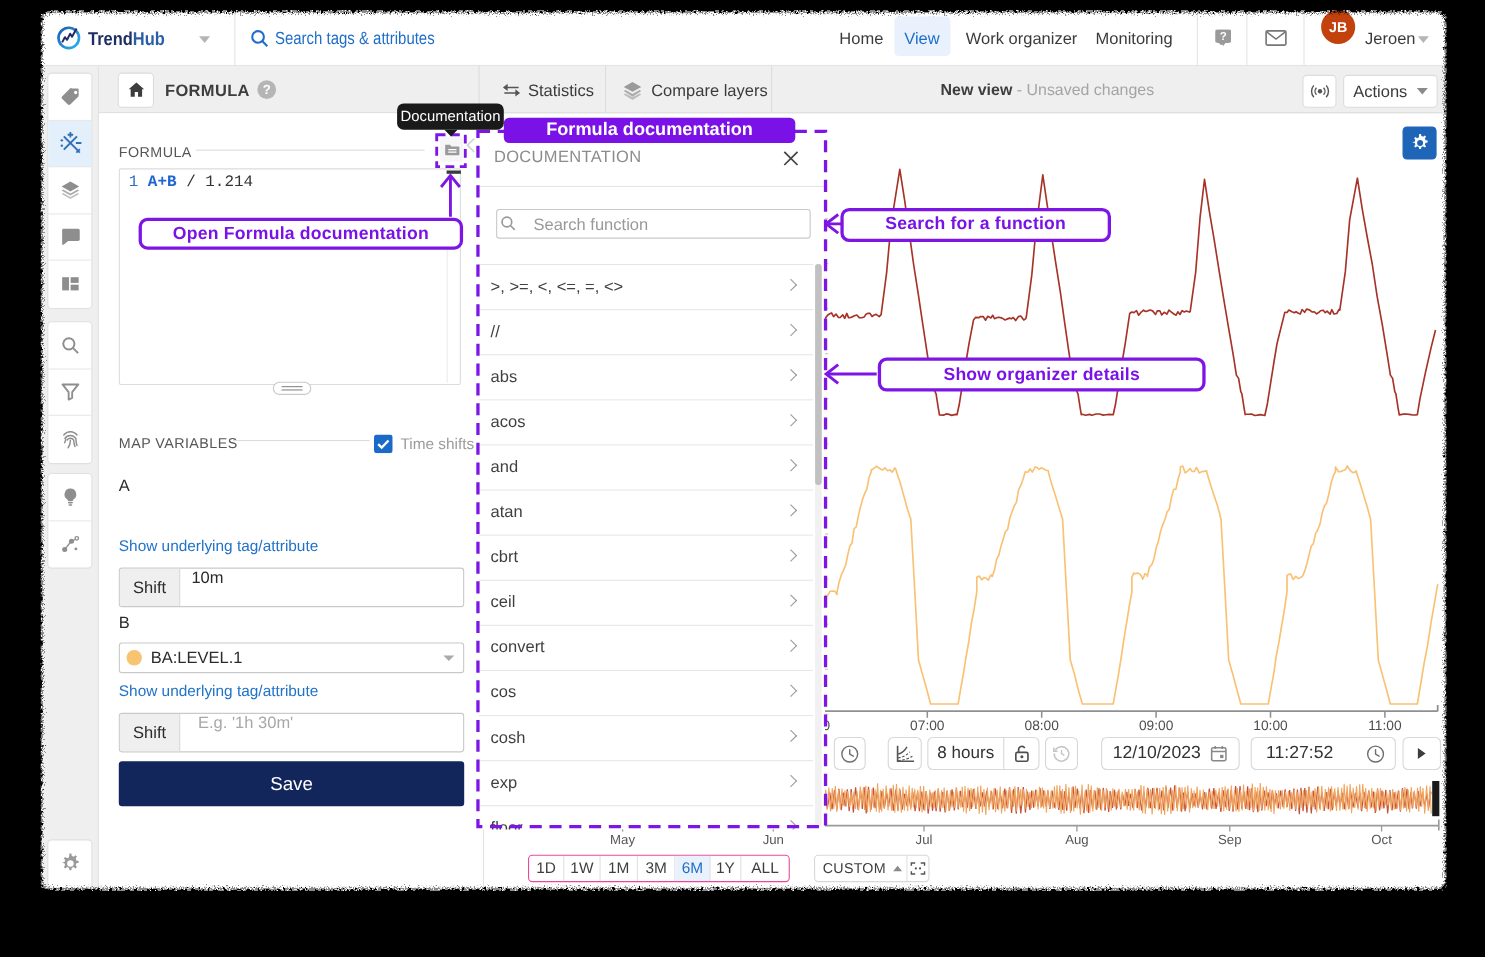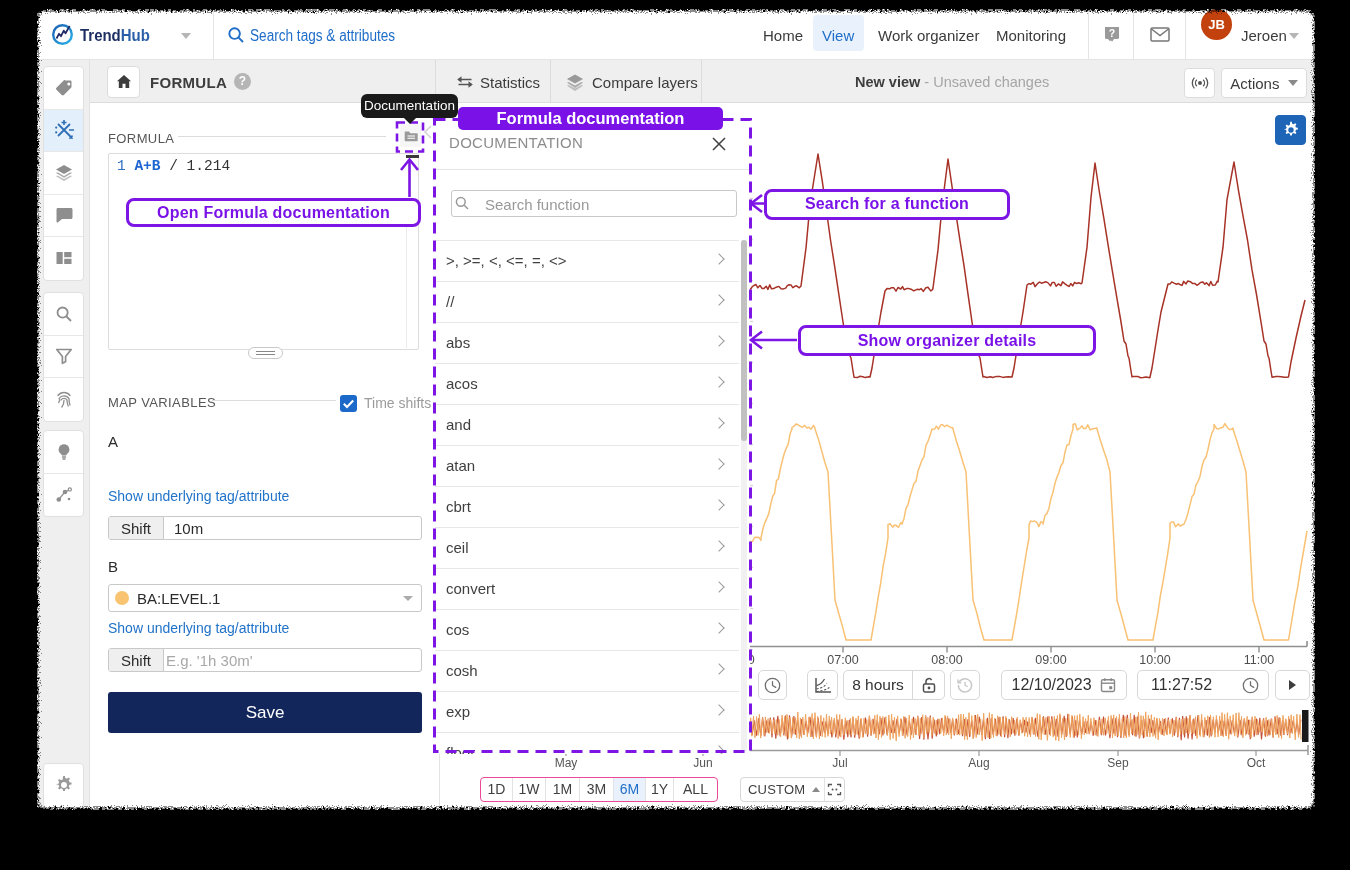--- a/index.html
+++ b/index.html
@@ -20,21 +20,21 @@
 .scell:last-child{border-bottom:none}
 .scell.active{background:#e4effc}
 
 #lpanel{position:absolute;left:53px;top:94px;width:350px;height:707px;background:#fff;border-right:1px solid #e3e3e3}
 .plabel{font-size:13px;color:#565656;letter-spacing:.4px}
 .hline{position:absolute;height:1px;background:#dcdcdc}
 a.link{color:#2173c9;font-size:14px;text-decoration:none}
 .sel{position:absolute;left:18px;width:314px;height:28px;border:1px solid #c9c9c9;border-radius:3px;background:#fff;display:flex;align-items:center;font-size:15px;color:#2b2b2b}
 .dot{width:14px;height:14px;border-radius:50%;margin:0 8px 0 6px}
 .selcaret{position:absolute;right:8px;top:11px;width:0;height:0;border-left:5px solid transparent;border-right:5px solid transparent;border-top:5.5px solid #aaa}
-.shiftrow{position:absolute;left:18px;width:314px;height:24px;border:1px solid #c9c9c9;border-radius:3px;background:#fff;display:flex;align-items:center;font-size:15px}
+.shiftrow{position:absolute;left:18px;width:314px;height:36px;border:1px solid #c9c9c9;border-radius:3px;background:#fff;display:flex;align-items:flex-start;font-size:15px}
 .shiftlbl{width:55px;align-self:stretch;background:#efefef;border-right:1px solid #c9c9c9;border-radius:2px 0 0 2px;display:flex;align-items:center;justify-content:center;color:#2b2b2b}
 
 .pbox{position:absolute;border:3px solid #7d16e4;border-radius:8px;background:#fff;display:flex;align-items:center;justify-content:center;font-weight:bold;color:#7a12e8;font-size:16px;letter-spacing:.2px}
 
 #dpanel{position:absolute;left:398px;top:110px;width:315px;height:635px;background:#fff;overflow:hidden}
 .drow{height:41px;border-bottom:1px solid #e7e7e7;display:flex;align-items:center;font-size:15px;color:#3f3f3f;padding-left:11px;position:relative}
 .chev{position:absolute;right:16px;top:14px;width:8px;height:8px;border-right:1.8px solid #9a9a9a;border-top:1.8px solid #9a9a9a;transform:rotate(45deg)}
 
 .tbtn{position:absolute;top:661px;height:30px;background:#fff;border:1px solid #d8d8d8;border-radius:5px;display:flex;align-items:center;justify-content:center;font-size:15.5px;color:#333}
 
@@ -407,21 +407,21 @@
     <a class="link abs" style="left:18px;top:384.5px">Show underlying tag/attribute</a>
     <div class="shiftrow" style="top:413px">
         <span class="shiftlbl">Shift</span>
         <span style="padding-left:10px;color:#2b2b2b">10m</span>
       </div>
     <div class="abs" style="left:18px;top:455px;font-size:15px;color:#2b2b2b">B</div>
     <div class="sel" style="top:481px"><span class="dot" style="background:#f8c471"></span>BA:LEVEL.1<span class="selcaret"></span></div>
     <a class="link abs" style="left:18px;top:516.5px">Show underlying tag/attribute</a>
     <div class="shiftrow" style="top:545px">
         <span class="shiftlbl">Shift</span>
-        <span style="padding-left:2px;color:#a8a8a8">E.g. '1h 30m'</span>
+        <span style="padding-left:16px;color:#a8a8a8">E.g. '1h 30m'</span>
       </div>
     <div class="abs" style="left:18px;top:589px;width:314px;height:41px;background:#13265c;border-radius:3px;color:#fff;font-size:17px;display:flex;align-items:center;justify-content:center">Save</div>
   </div>
   <svg class="abs" style="left:386px;top:116px" width="10" height="14" viewBox="0 0 10 14">
       <path d="M8 1 2 7l6 6" fill="none" stroke="#d5d5d5" stroke-width="1.6"></path>
     </svg>
 
   <div id="dpanel">
     <div class="abs" style="left:14px;top:15px;font-size:15px;color:#8c8c8c;letter-spacing:.3px">DOCUMENTATION</div>
     <svg class="abs" style="left:277px;top:18px" width="14" height="14" viewBox="0 0 14 14">

